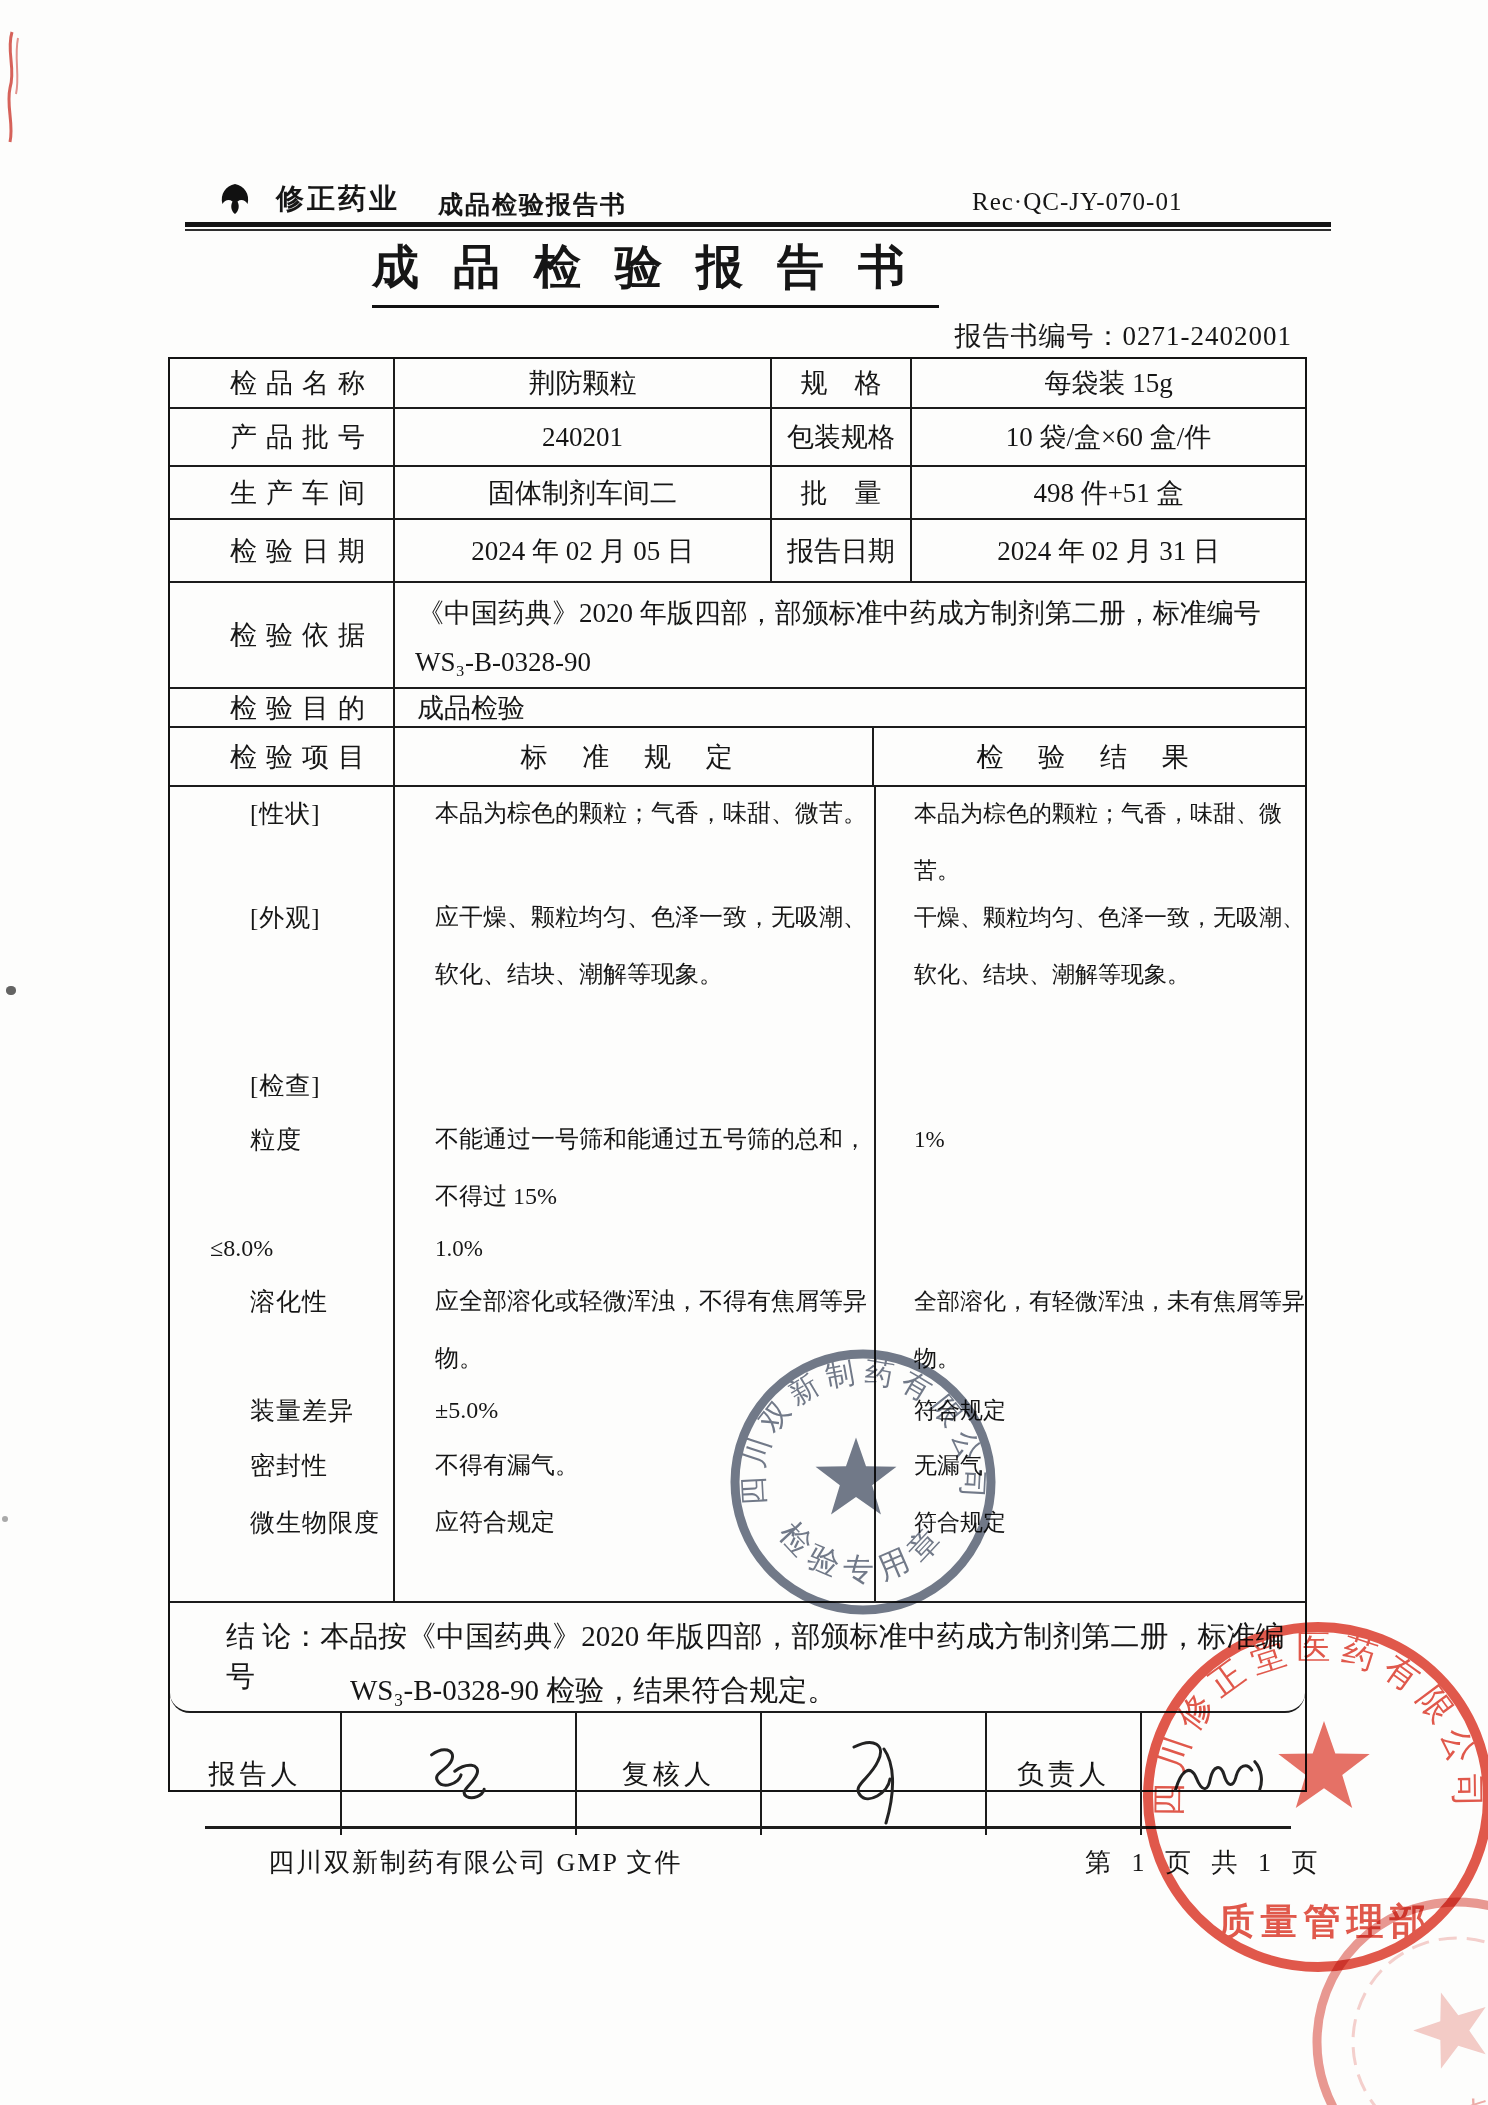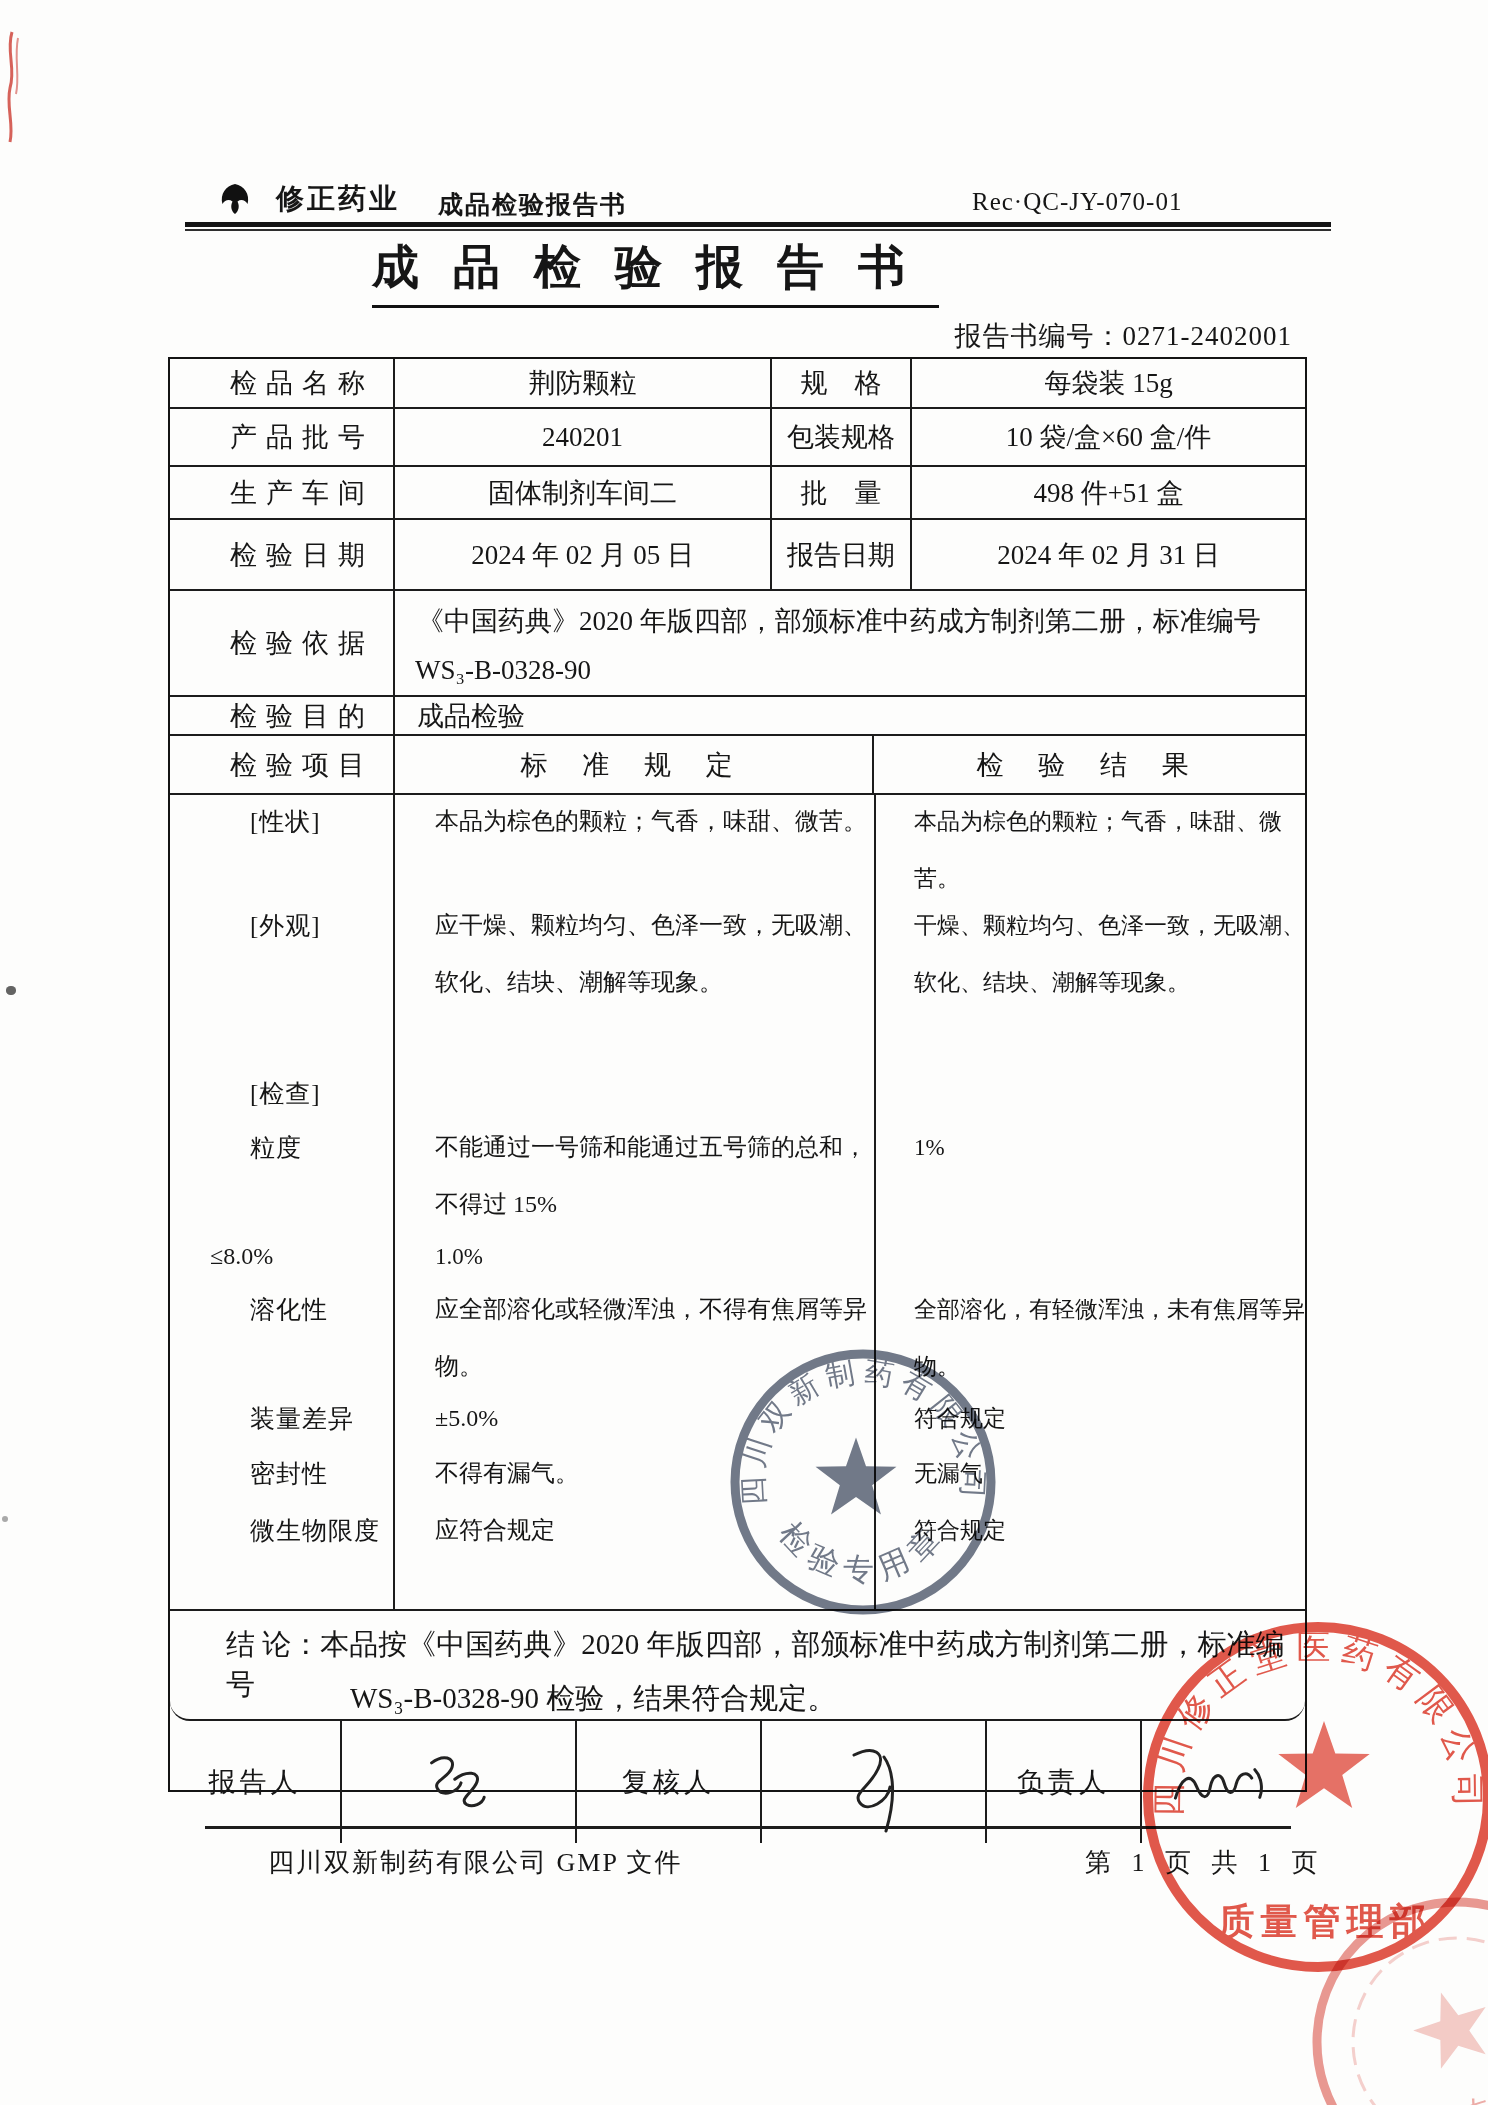--- a/index.html
+++ b/index.html
@@ -21,21 +21,21 @@
 
   
   .tbl{left:168px;top:357px;width:1139px;height:1435px;border:2px solid #141414;box-sizing:border-box;
        display:flex;flex-direction:column;}
   .trow{border-bottom:2px solid #1c1c1c;box-sizing:border-box;flex:none;}
   .ir{display:grid;grid-template-columns:223px 377px 140px auto;}
   .cell{display:flex;align-items:center;font-size:27px;box-sizing:border-box;text-align:center;}
   .lbl{padding-left:60px;letter-spacing:9px;}
   .bl{border-left:2px solid #1c1c1c;}
   .ctr{justify-content:center;text-align:center;}
-  .r1{height:50px}.r2{height:58px}.r3{height:53px}.r4{height:71px}
+  .r1{height:50px}.r2{height:58px}.r3{height:53px}.r4{height:63px}
   .basis{height:106px;display:grid;grid-template-columns:223px auto;}
   .basis-body{position:relative;border-left:2px solid #1c1c1c;}
   .basis-l1{left:22px;top:12px;font-size:27px;}
   .basis-l2{left:20px;top:64px;font-size:27px;}
   .purpose{height:39px;display:grid;grid-template-columns:223px auto;}
   .purpose .val{padding-left:22px;}
   .ihead{height:59px;display:grid;grid-template-columns:223px 479px auto;}
   .wide{letter-spacing:14px;}
   .tall{height:816px;position:relative;}
   .vline{position:absolute;top:0;bottom:0;width:2px;background:#1c1c1c;}

